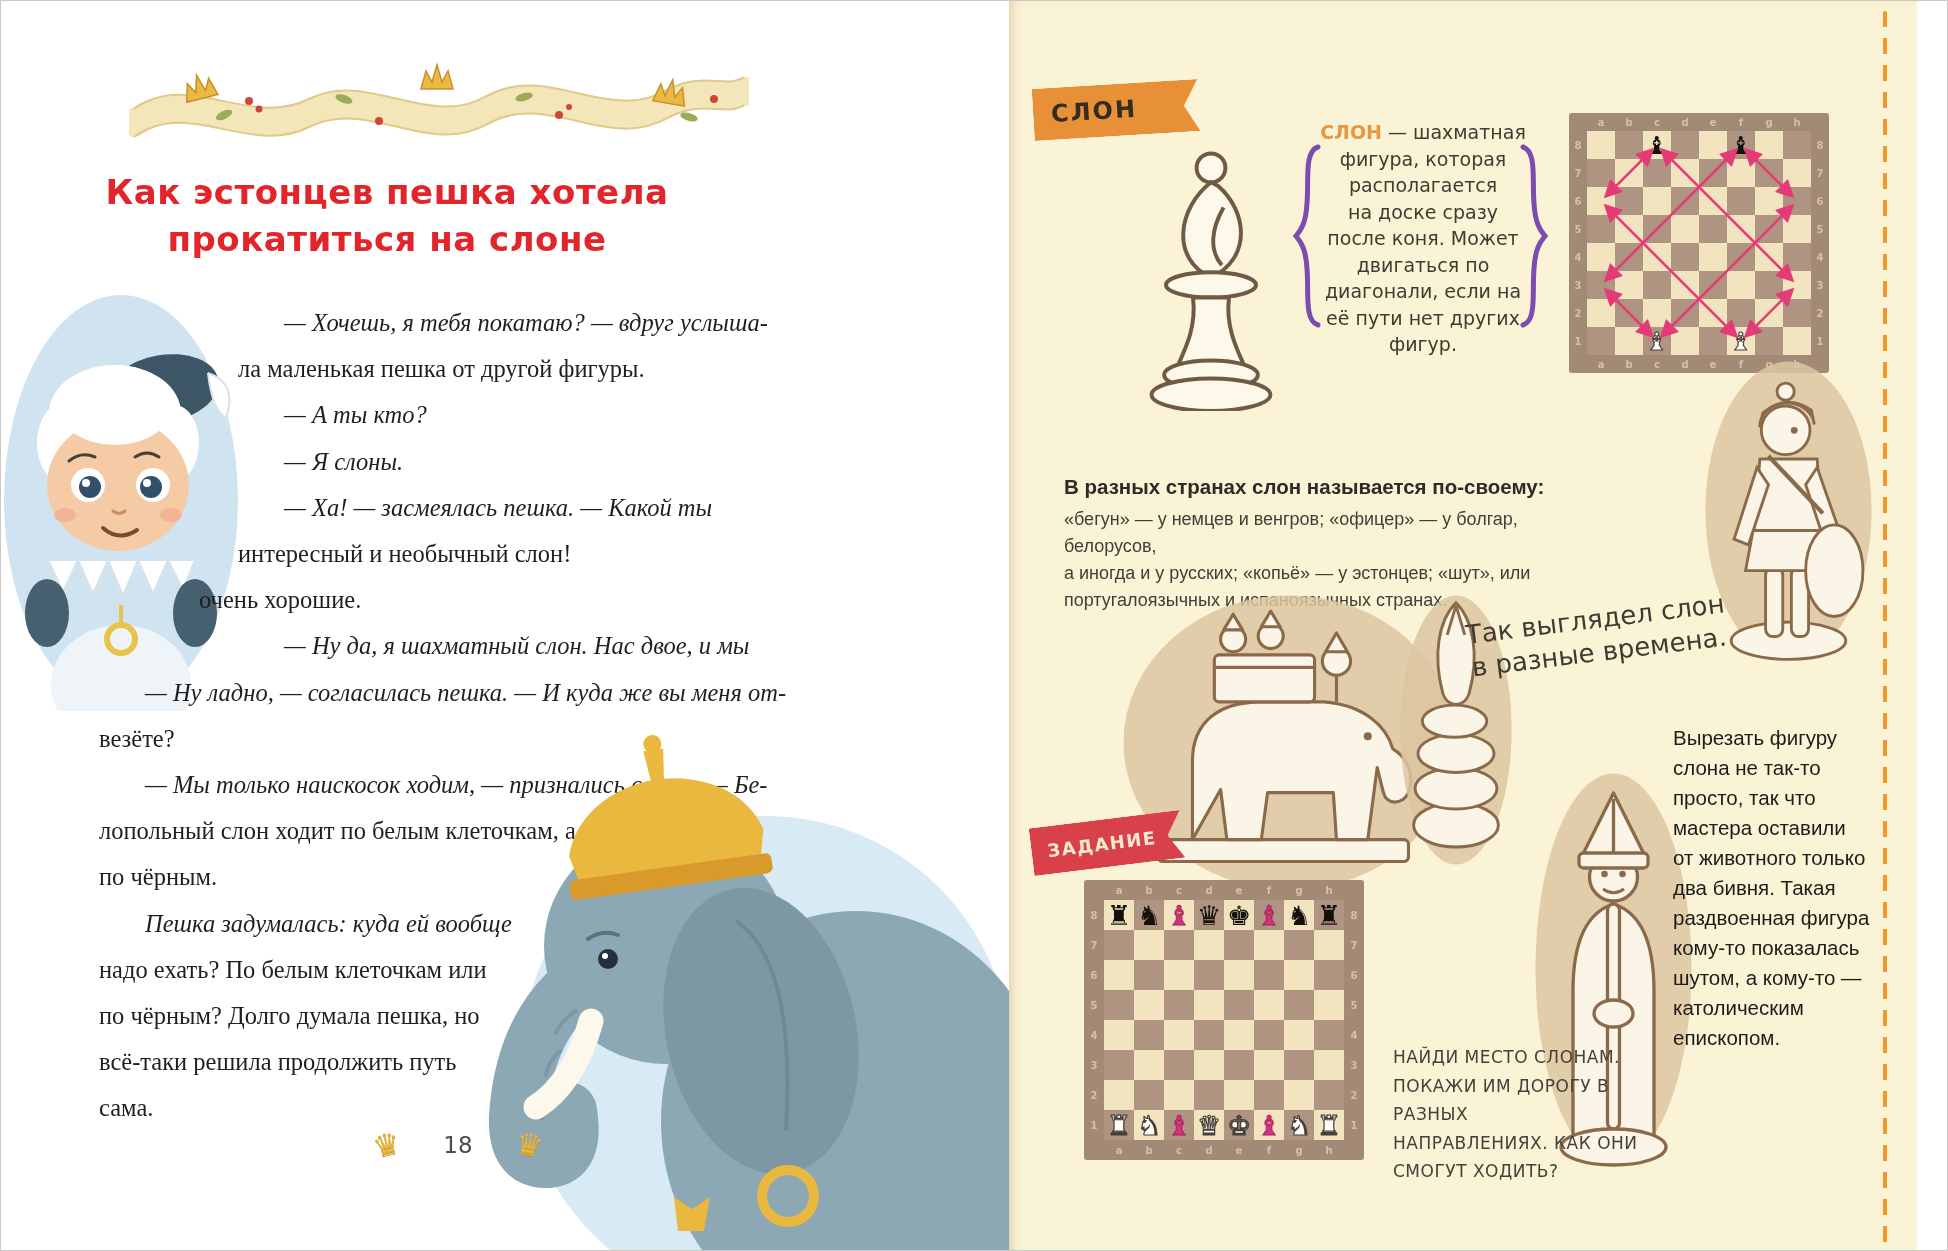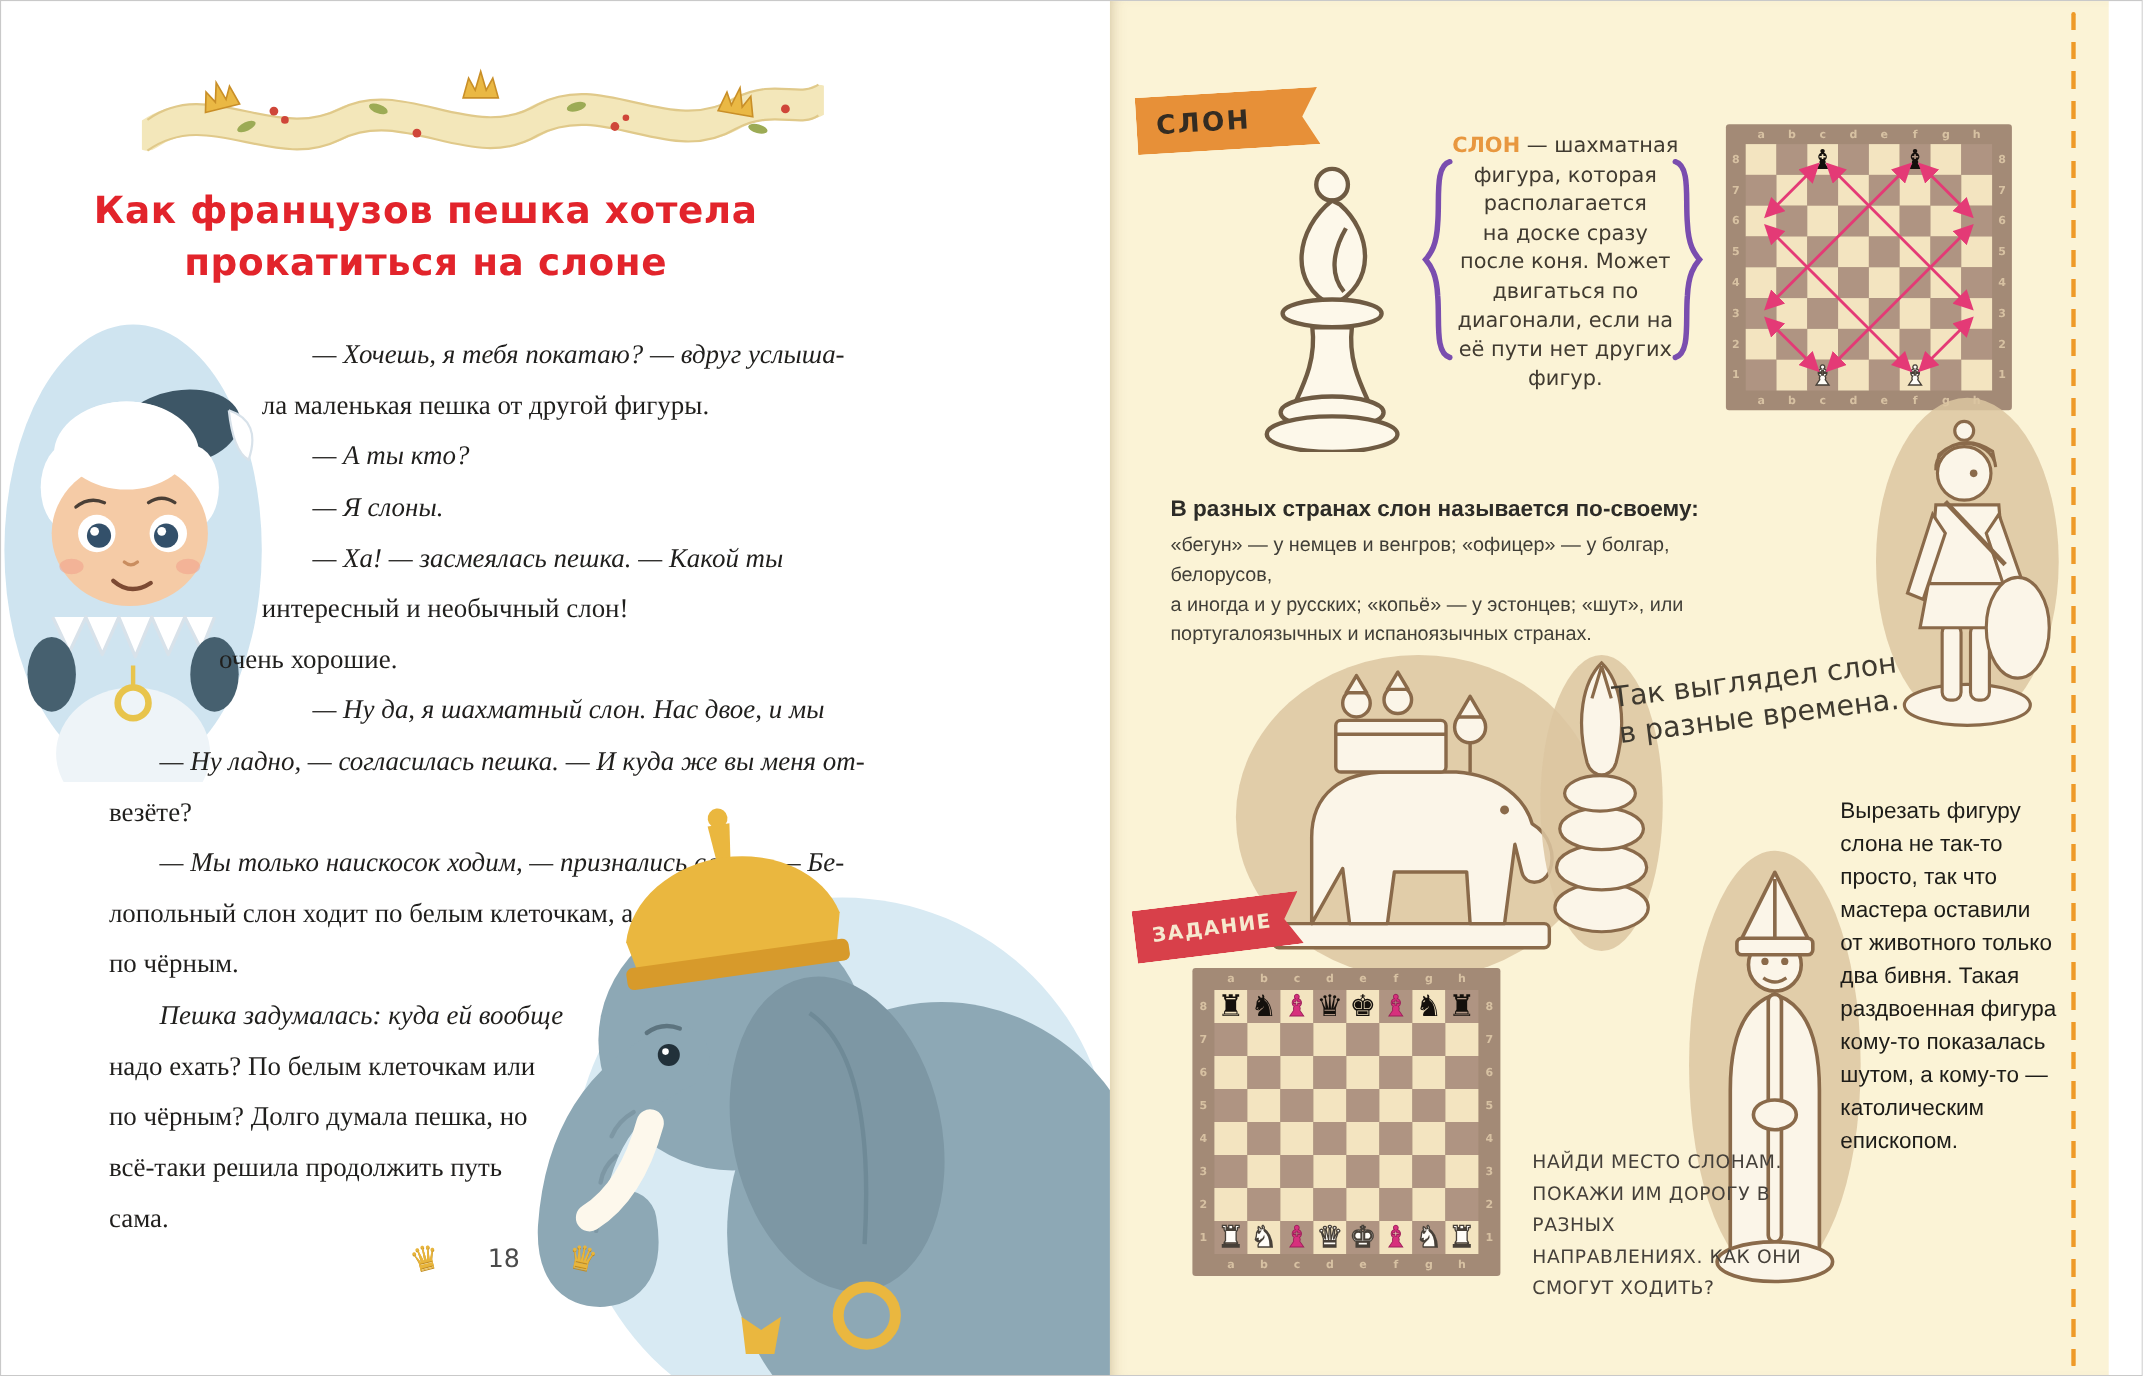--- a/index.html
+++ b/index.html
@@ -33,21 +33,21 @@
           font-size:24px;letter-spacing:2px;color:#342c22;padding-left:18px;box-sizing:border-box;}
   .ribbon.task{left:22px;top:818px;width:152px;height:48px;background:#d8404a;transform:rotate(-7deg);
           font-size:18px;letter-spacing:1.5px;color:#f6e9cf;padding-left:16px;box-sizing:border-box;}
   .hand{font-family:"DejaVu Sans",sans-serif;}
   .definition{position:absolute;left:308px;top:118px;width:212px;text-align:center;
               font-size:19px;line-height:26.5px;color:#403a30;}
   .definition .def-term{color:#e8973f;font-weight:bold;}
   .brace{position:absolute;width:30px;height:190px;}
   .brace.left{left:283px;top:140px;} .brace.right{left:510px;top:140px;}
   .countries{position:absolute;left:55px;top:450px;width:548px;font-family:"Liberation Sans",sans-serif;}
-  .countries .chead{font-size:20.5px;font-weight:bold;color:#2c2b27;margin-bottom:7px;}
+  .countries .chead{font-size:20.5px;font-weight:bold;color:#2c2b27;margin-bottom:7px;margin-top:24px;}
   .countries .cline{font-size:18px;line-height:27px;color:#403e37;}
   .caption{position:absolute;left:458px;top:602px;transform:rotate(-7deg);font-size:26px;line-height:33px;
            color:#3f3a30;text-align:center;}
   .col-text{position:absolute;left:664px;top:722px;width:242px;font-family:"Liberation Sans",sans-serif;}
   .col-text .h{font-size:21.5px;font-weight:bold;line-height:30px;color:#14130f;}
   .col-text .b{font-size:20.5px;line-height:30px;color:#1d1c18;}
   .tasktext{position:absolute;left:384px;top:1042px;width:280px;font-size:17px;line-height:28.5px;
             color:#45403a;letter-spacing:.5px;}
 
   
@@ -90,21 +90,21 @@
       </g>
       <g fill="#9cab55">
         <ellipse cx="95" cy="58" rx="9" ry="4" transform="rotate(-25 95 58)"></ellipse>
         <ellipse cx="215" cy="42" rx="9" ry="4" transform="rotate(20 215 42)"></ellipse>
         <ellipse cx="395" cy="40" rx="9" ry="4" transform="rotate(-15 395 40)"></ellipse>
         <ellipse cx="560" cy="60" rx="9" ry="4" transform="rotate(15 560 60)"></ellipse>
       </g>
     </svg>
 
     <div class="title">
-      <div>Как французов пешка хотела</div>
+      <div>Как эстонцев пешка хотела</div>
       <div>прокатиться на слоне</div>
     </div>
 
     <svg class="abs" style="left:2px;top:292px;" width="240" height="418" viewBox="0 0 240 418">
       <ellipse cx="118" cy="207" rx="117" ry="205" fill="#cfe4f0"></ellipse>
       <ellipse cx="118" cy="392" rx="70" ry="60" fill="#eef4f8"></ellipse>
       <ellipse cx="160" cy="96" rx="56" ry="34" fill="#3d5666" transform="rotate(-10 160 96)"></ellipse>
       <path d="M205,80 q30,10 18,45 q-14,-8 -18,-45" fill="#ffffff" stroke="#d8e2ea" stroke-width="2"></path>
       <ellipse cx="112" cy="120" rx="66" ry="48" fill="#ffffff"></ellipse>
       <ellipse cx="60" cy="150" rx="26" ry="40" fill="#ffffff"></ellipse>

